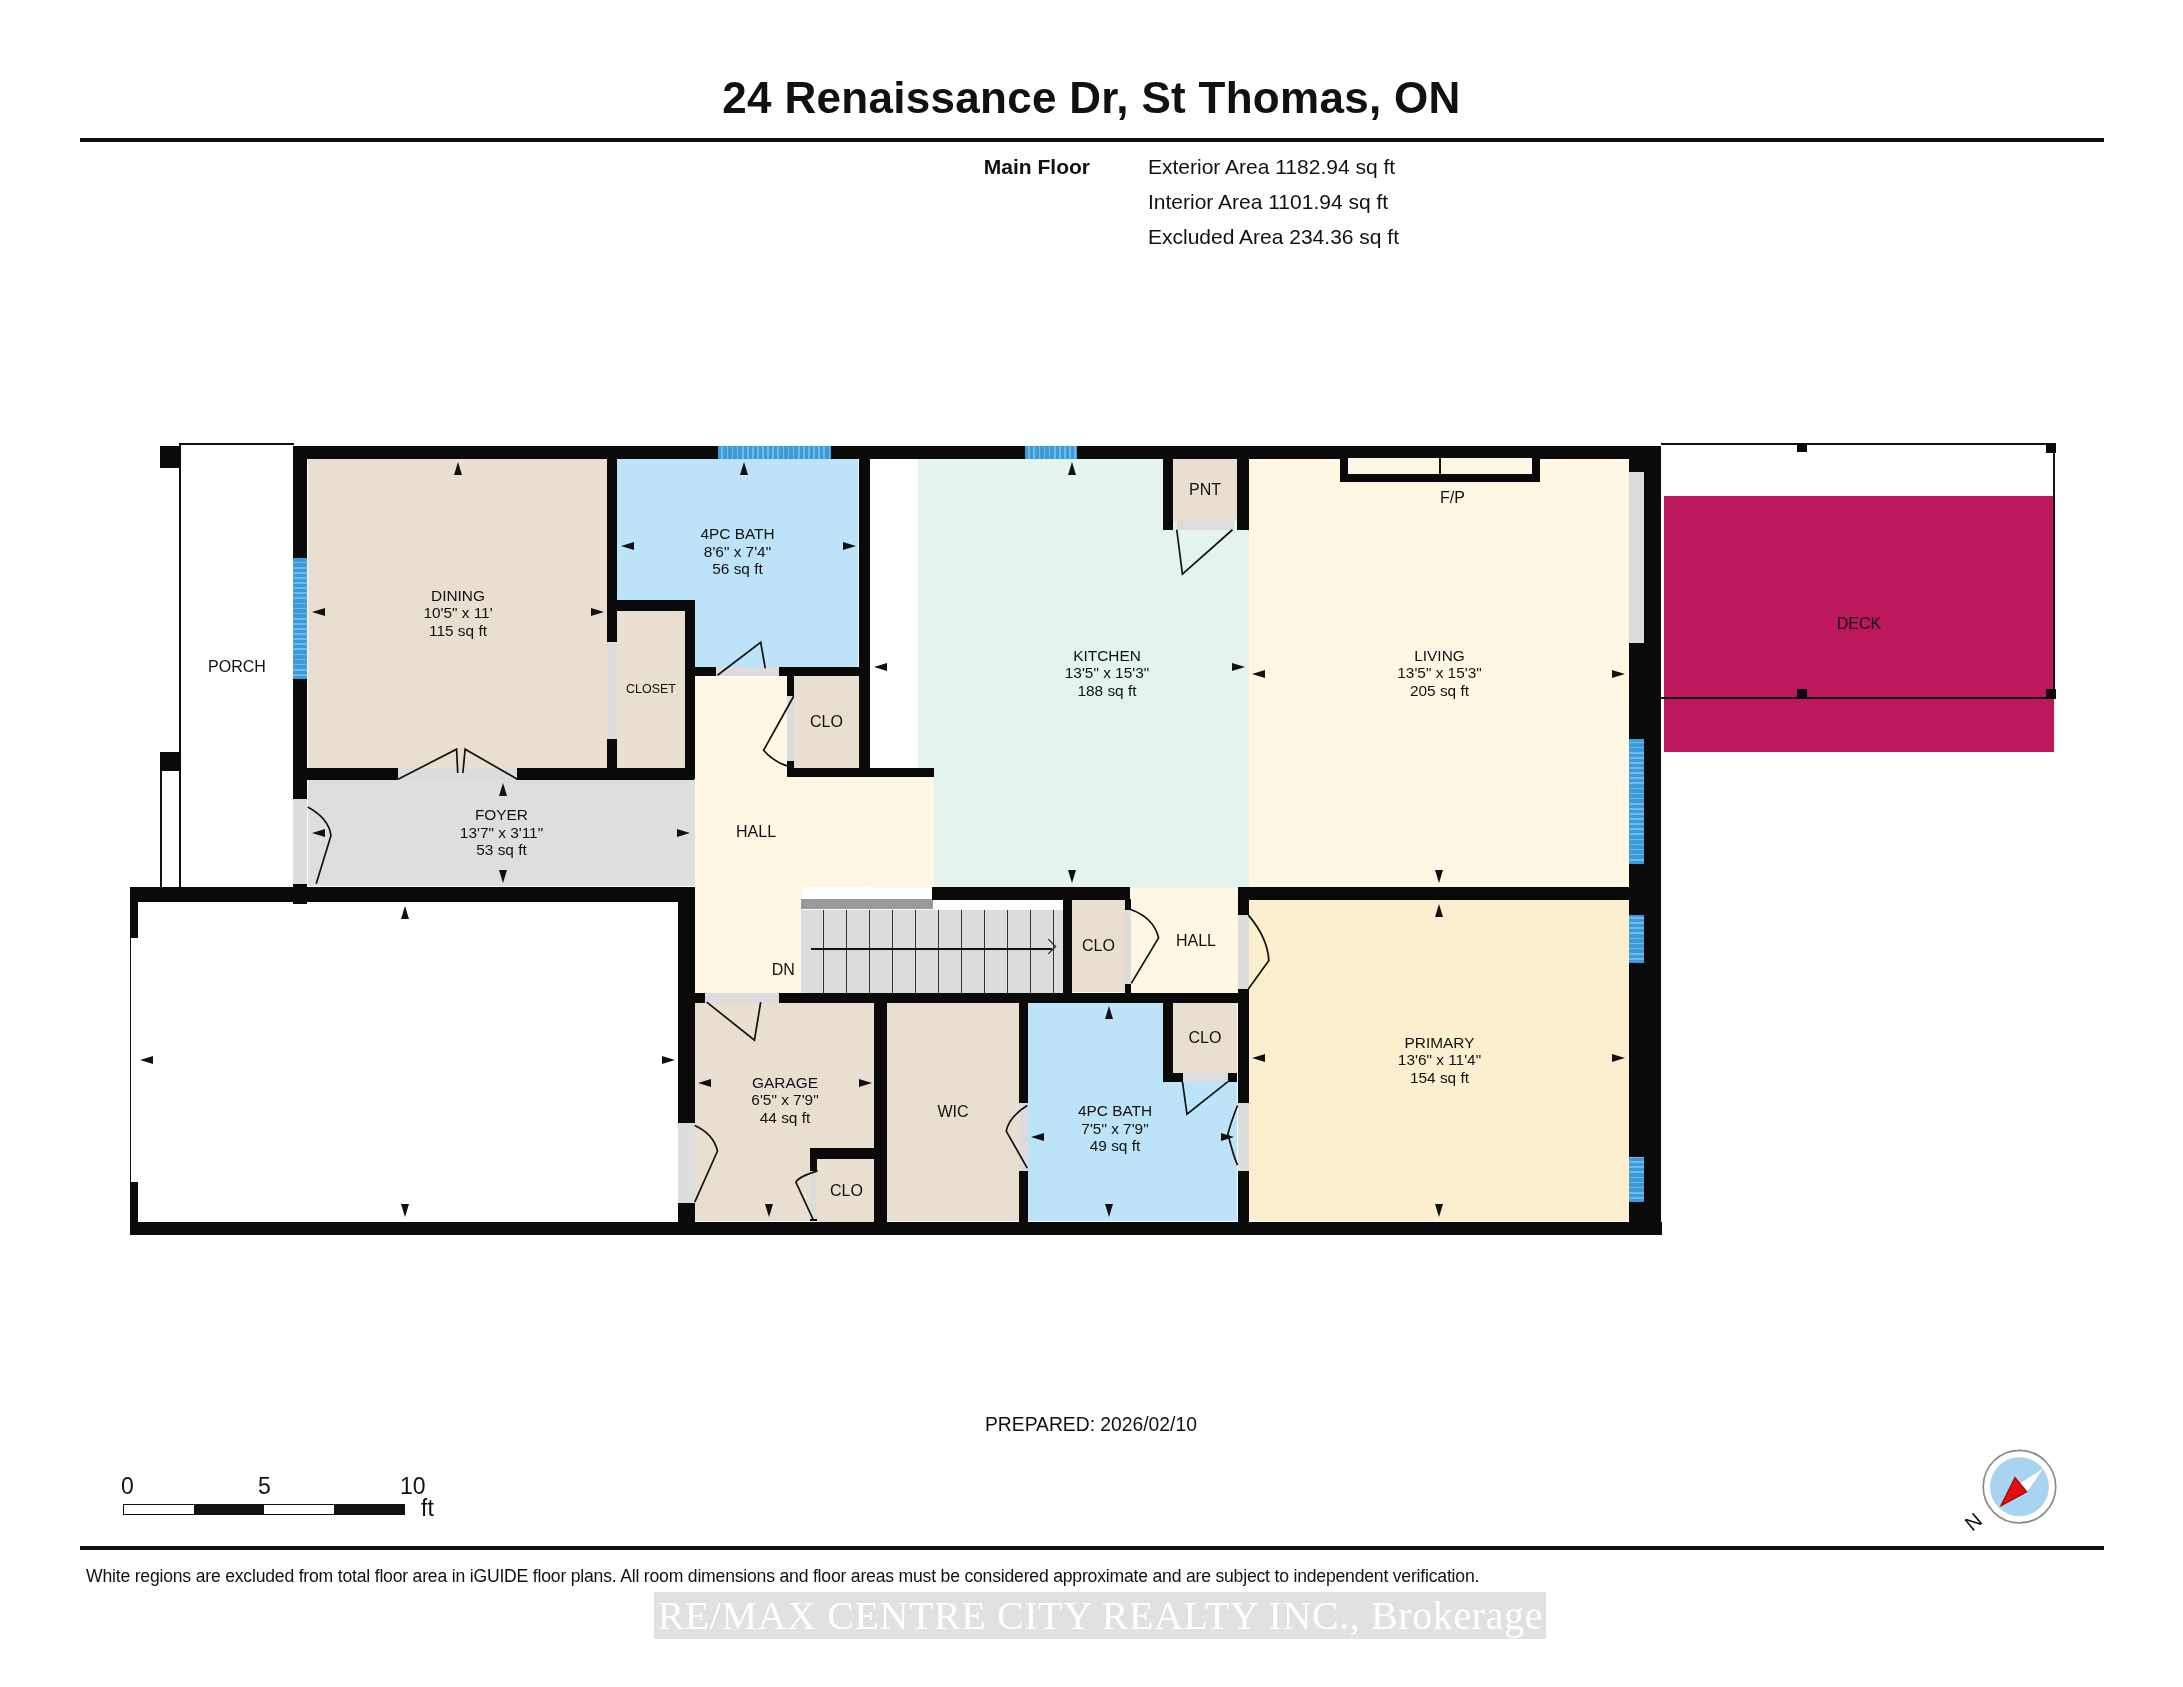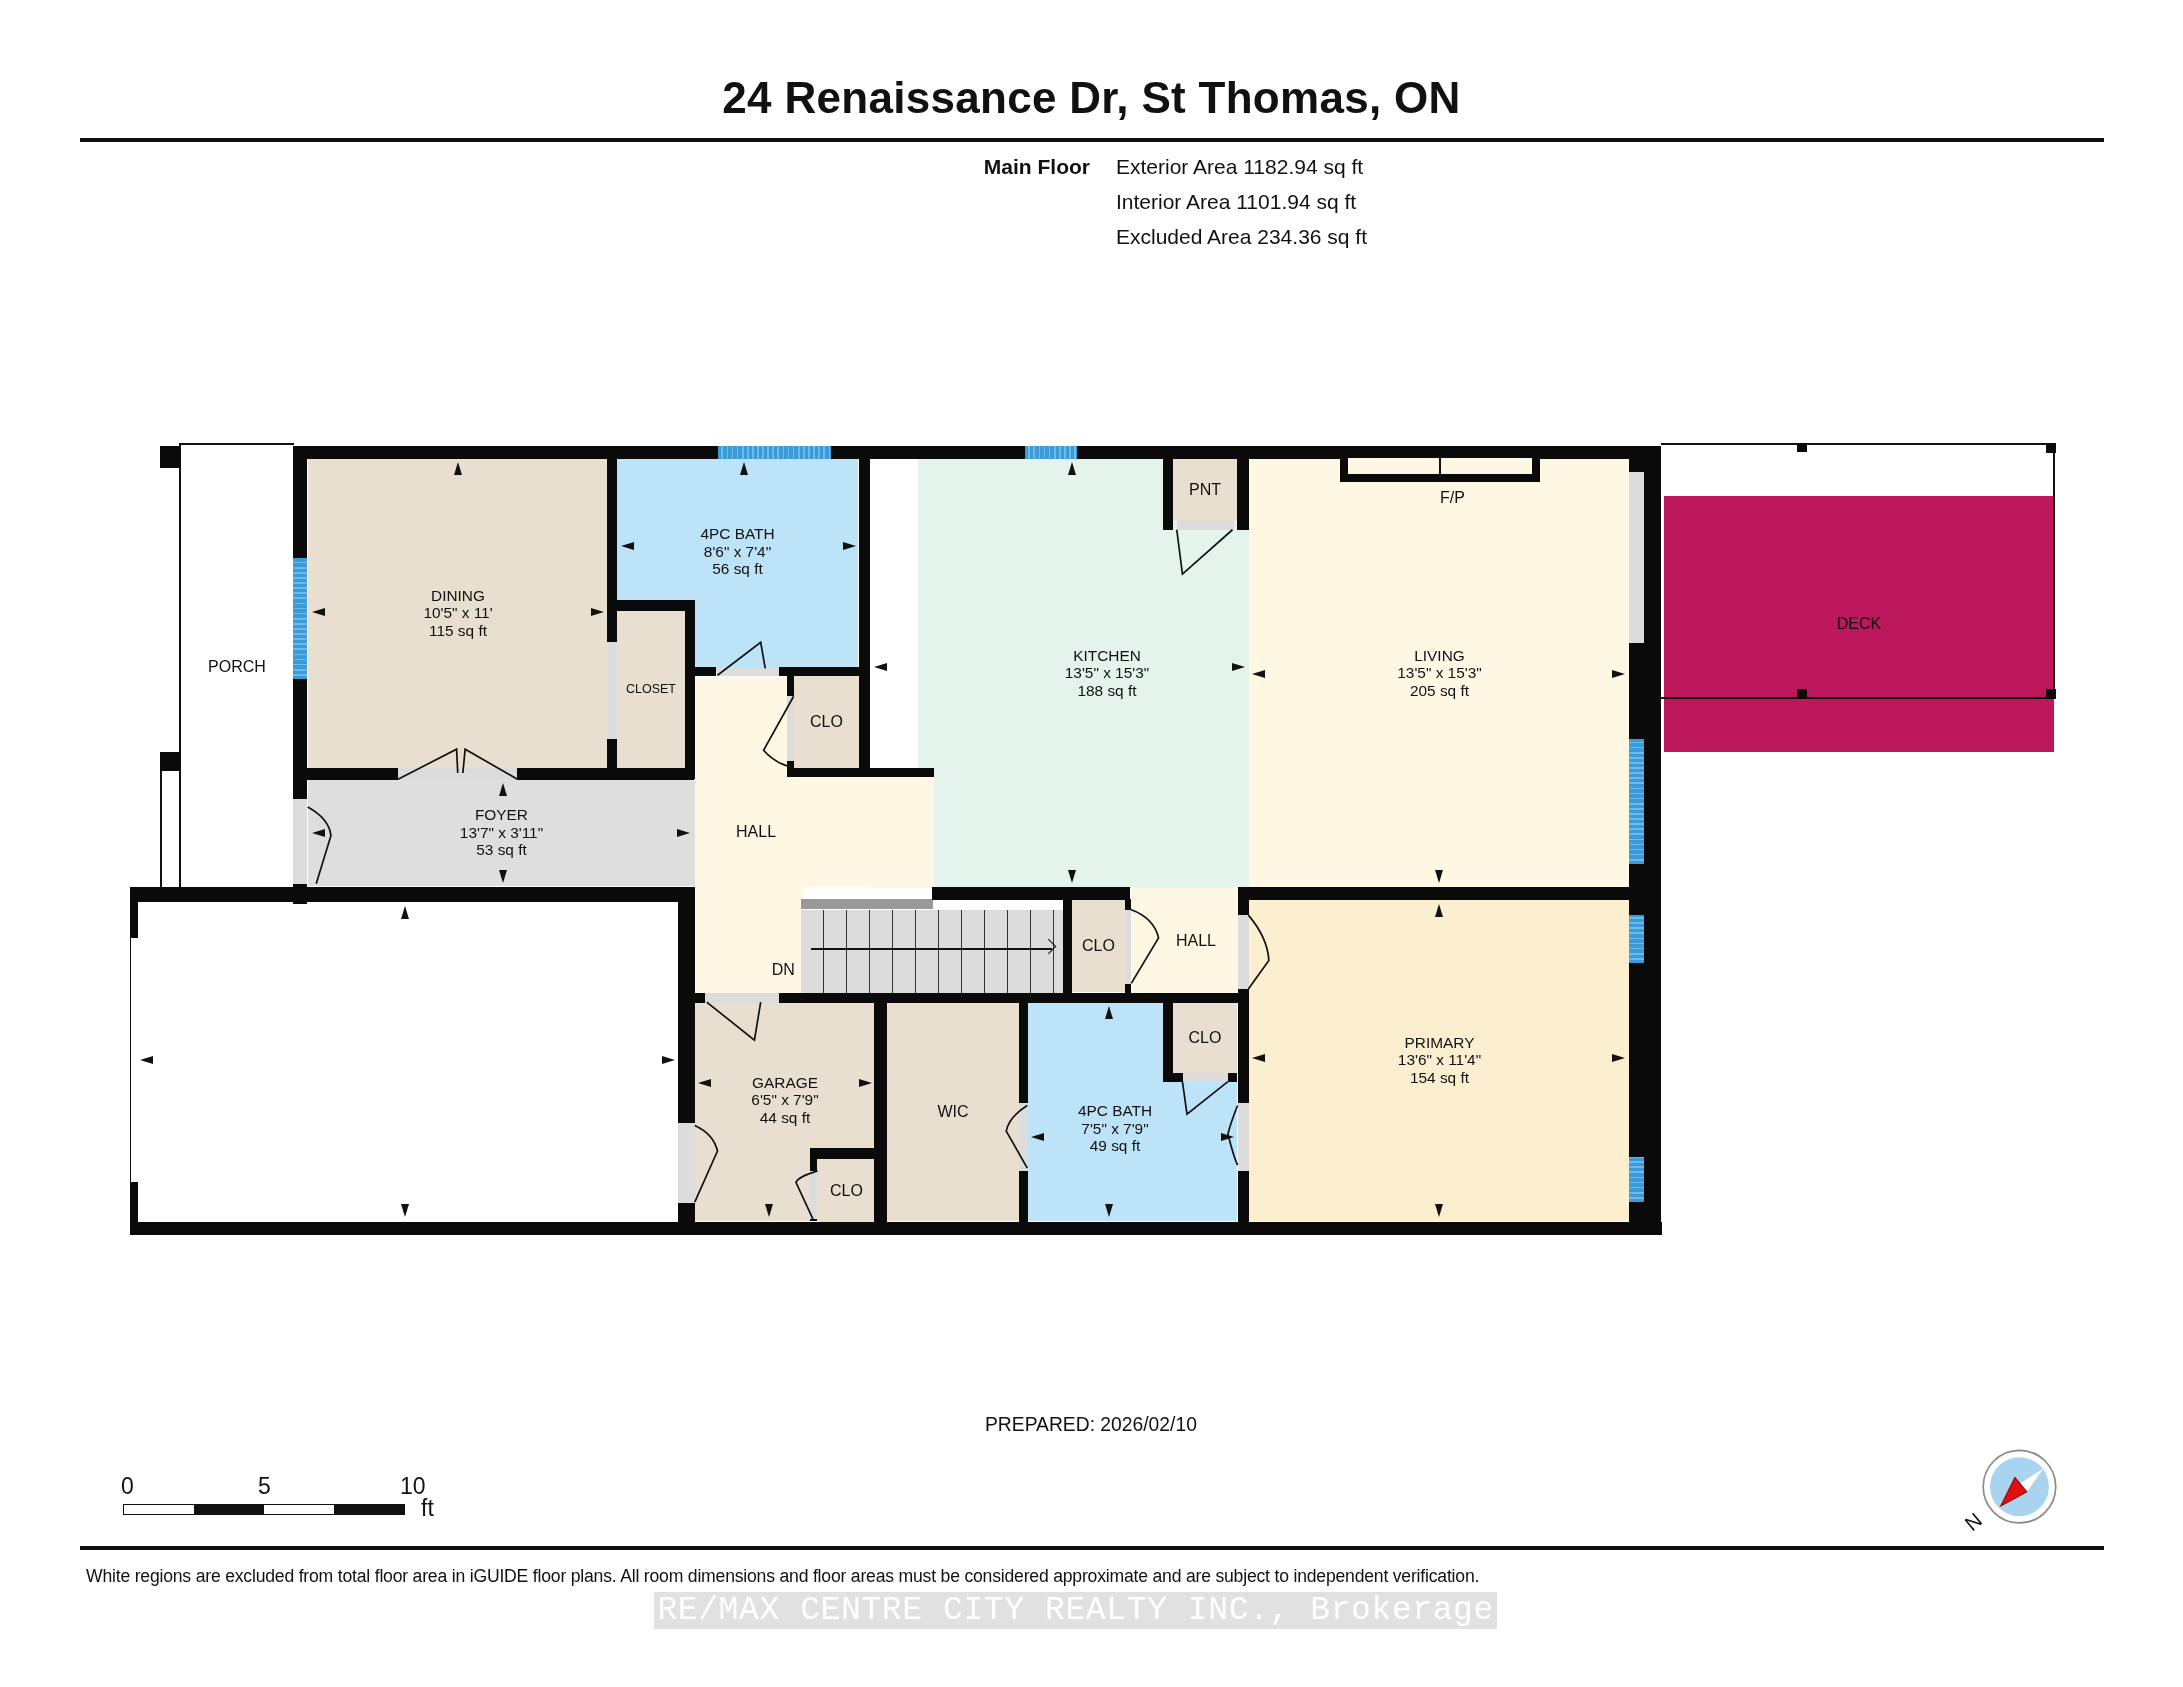--- a/index.html
+++ b/index.html
@@ -2,40 +2,40 @@
 <html style="font-size:9px"><head>
 <meta charset="utf-8">
 <style>
   html, body { margin:0; padding:0; background:#ffffff; }
   body { width:2183px; height:1687px; position:relative; overflow:hidden;
          font-family:"Liberation Sans", sans-serif; color:#111; }
   .abs { position:absolute; }
   .title { left:0; width:2183px; top:73px; text-align:center; font-size:44px; font-weight:bold; letter-spacing:0.3px; }
   .rule { background:#111; height:4px; }
   .info-label { font-size:21px; font-weight:bold; text-align:right; width:227px; }
-  .info-val { font-size:21px; }
+  .info-val { font-size:21px;margin-left:32px; }
   .plan { left:0; top:0; width:2183px; height:1687px; }
   .wall { position:absolute; background:#0a0a0a; }
   .room { position:absolute; display:flex; align-items:center; justify-content:center; box-sizing:border-box; }
   .rlabel { text-align:center; font-size:15.4px; line-height:17.6px; color:#111; }
   .rlabel span { display:block; }
   .small { font-size:16px; }
   .win { position:absolute; background:repeating-linear-gradient(90deg,#3b9ad8 0 3.4px,#6fb9e6 3.4px 5.1px); }
   .winv { position:absolute; background:repeating-linear-gradient(0deg,#3b9ad8 0 3.4px,#6fb9e6 3.4px 5.1px); }
   .door-gap { position:absolute; background:#dcdcdc; }
   .arrow { position:absolute; width:0; height:0; }
   .au { border-left:4.5px solid transparent; border-right:4.5px solid transparent; border-bottom:13.6px solid #111; }
   .ad { border-left:4.5px solid transparent; border-right:4.5px solid transparent; border-top:13.6px solid #111; }
   .al { border-top:4.5px solid transparent; border-bottom:4.5px solid transparent; border-right:13.6px solid #111; }
   .ar { border-top:4.5px solid transparent; border-bottom:4.5px solid transparent; border-left:13.6px solid #111; }
   .thin { position:absolute; background:#111; }
   .post { position:absolute; background:#0a0a0a; width:10.2px; height:10.2px; }
   .footer-note { font-size:17.6px; letter-spacing:-0.2px; }
-  .watermark { font-size:33px; color:#ffffff; background:rgba(200,200,200,0.55); padding:0 3.4px; letter-spacing:0.6px;
-               font-family:Liberation Mono, monospace; }
+  .watermark { font-size:40px; color:#ffffff; background:rgba(200,200,200,0.55); padding:0 3.4px; letter-spacing:0.6px;
+               font-family:Liberation Serif, serif; }
   .scale-lab { font-size:23px; }
   .prepared { font-size:19.3px; }
 </style>
 </head>
 <body>
 
 <div class="abs title">24 Renaissance Dr, St Thomas, ON</div>
 <div class="abs rule" style="left:80px; top:138px; width:2024px;"></div>
 
 <div class="abs info-label" style="left:863px; top:155px;">Main Floor</div>

